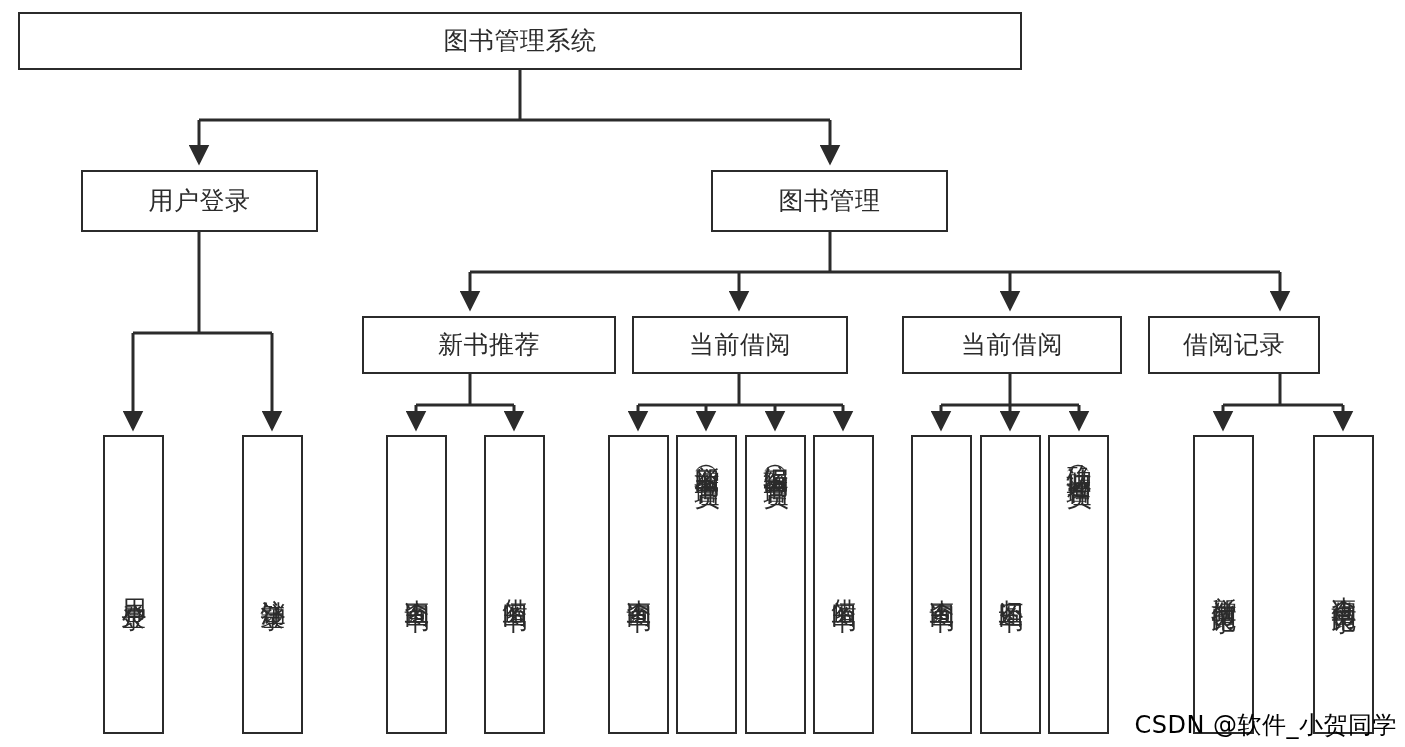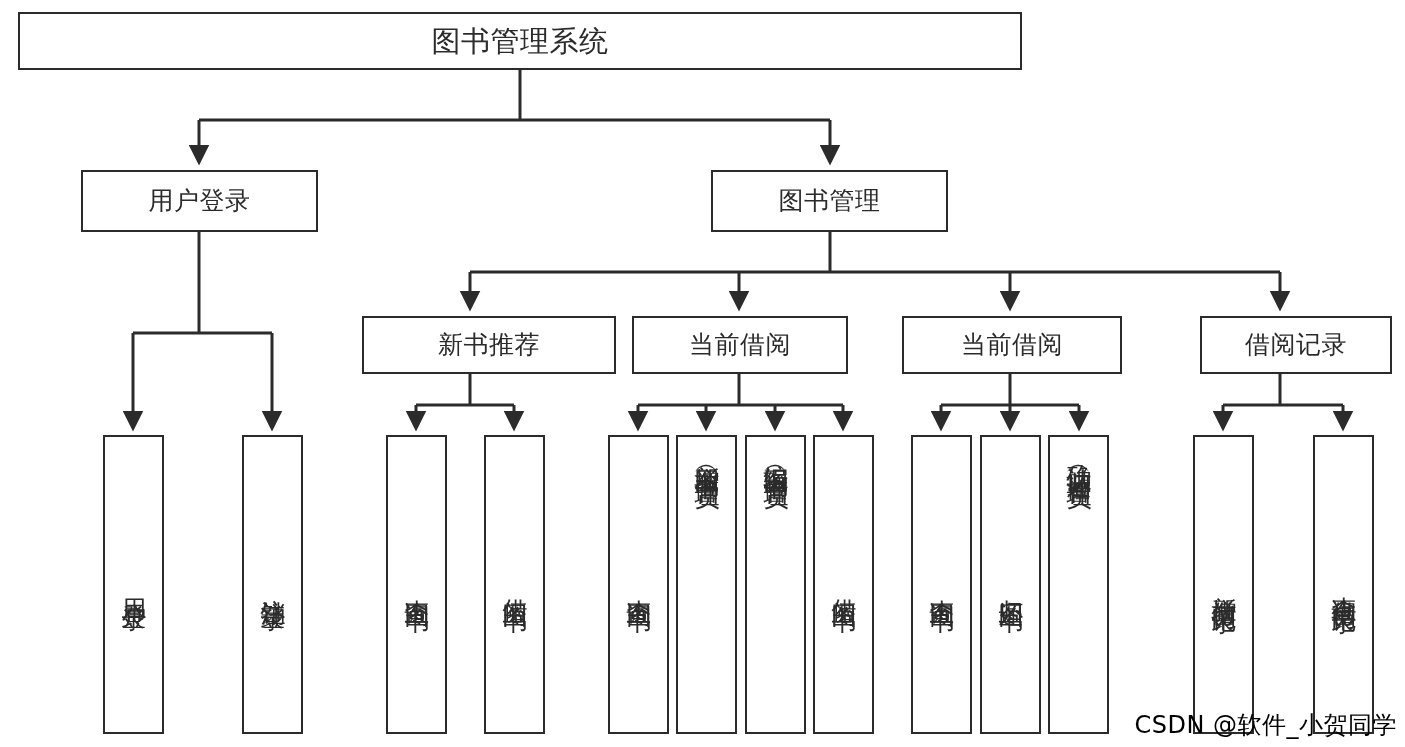--- a/index.html
+++ b/index.html
@@ -38,21 +38,21 @@
     display: block;
     text-align: center;
     line-height: 1.18;
     white-space: nowrap;
   }
   .node.horizontal .label {
     font-size: 25px;
     letter-spacing: 0.5px;
   }
   .node.root .label {
-    font-size: 29px;
+    font-size: 25px;
   }
   .node.vertical {
     align-items: flex-start;
     justify-content: center;
     padding-top: 8px;
   }
   .node.vertical .label {
     writing-mode: vertical-rl;
     text-orientation: upright;
     font-size: 25px;
@@ -146,21 +146,21 @@
 
   <div class="node horizontal" style="left:362px; top:316px; width:254px; height:58px;">
     <span class="label">新书推荐</span>
   </div>
   <div class="node horizontal" style="left:632px; top:316px; width:216px; height:58px;">
     <span class="label">当前借阅</span>
   </div>
   <div class="node horizontal" style="left:902px; top:316px; width:220px; height:58px;">
     <span class="label">当前借阅</span>
   </div>
-  <div class="node horizontal" style="left:1200px; top:316px; width:192px; height:58px;">
+  <div class="node horizontal" style="left:1148px; top:316px; width:172px; height:58px;">
     <span class="label">借阅记录</span>
   </div>
 
   <div class="node vertical centered" style="left:103px; top:435px; width:61px; height:299px;">
     <span class="label">用户登录</span>
   </div>
   <div class="node vertical centered" style="left:242px; top:435px; width:61px; height:299px;">
     <span class="label">注销登录</span>
   </div>
 

